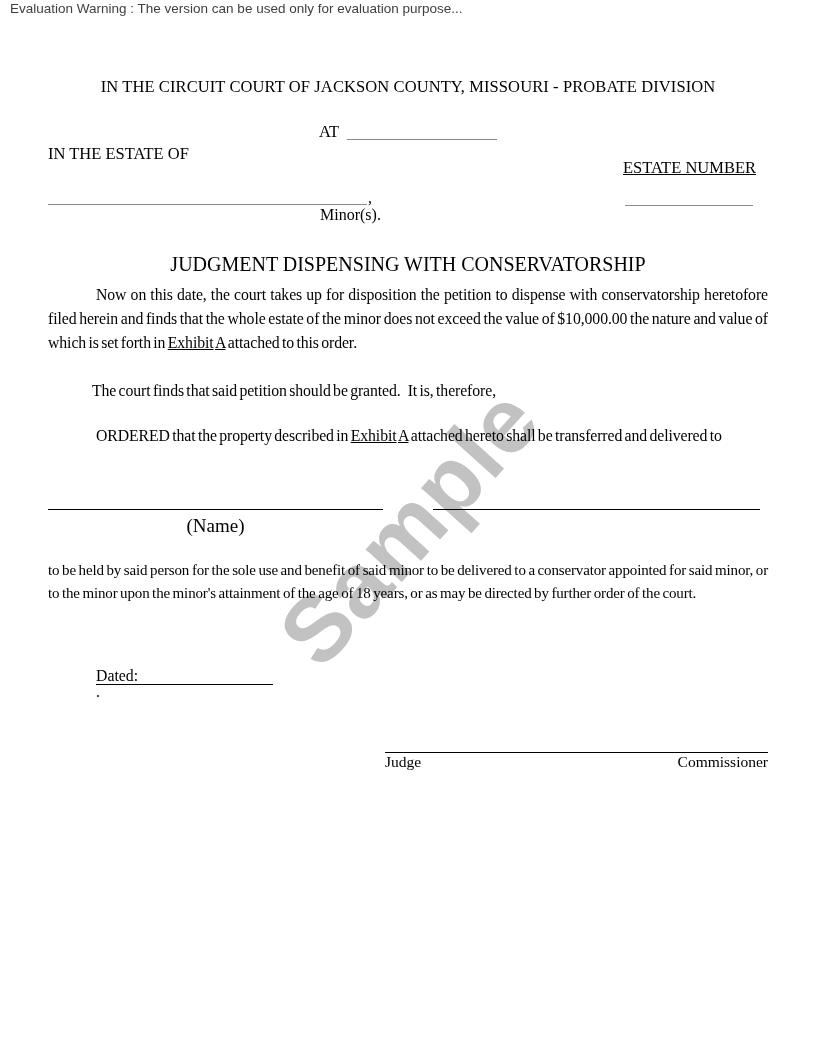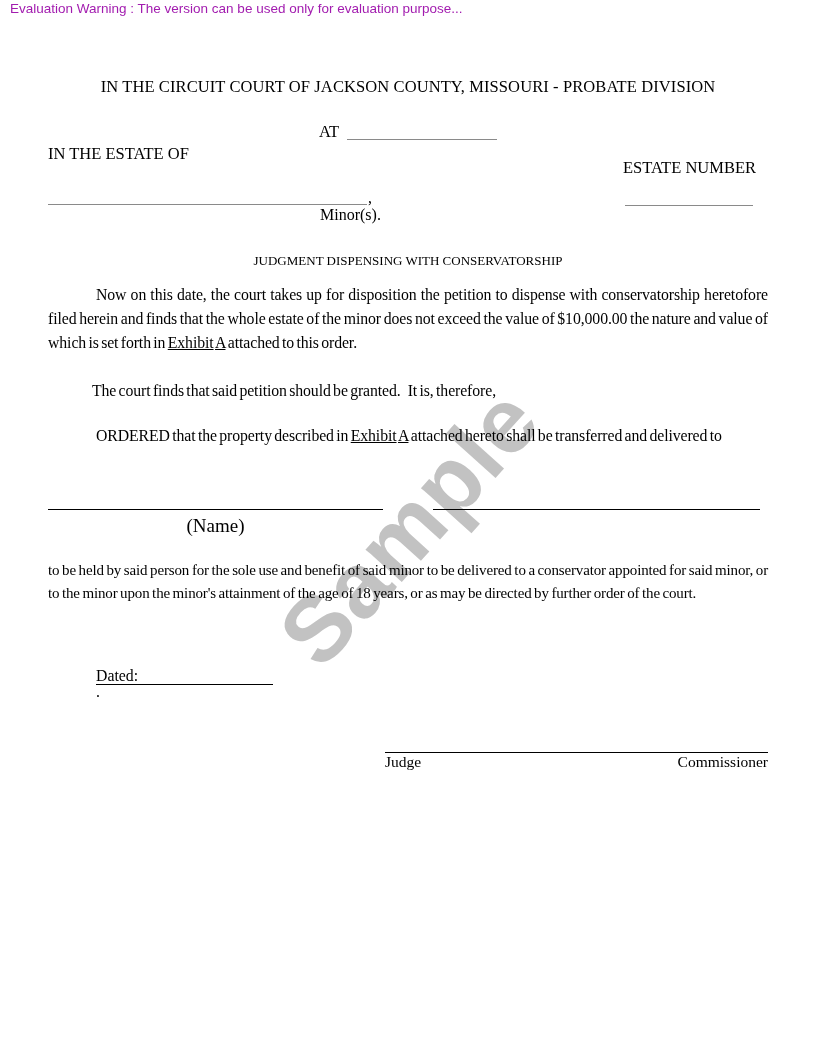--- a/index.html
+++ b/index.html
@@ -15,48 +15,48 @@
   .abs { position: absolute; z-index: 1; }
   .center { text-align: center; }
   .u { text-decoration: underline; }
   .line { border-bottom: 1px solid #000; }
   .gline { border-bottom: 1.4px solid #8a8a8a; }
 
   .warning {
     left: 10px; top: 1px;
     font-family: "Liberation Sans", sans-serif;
     font-size: 13.5px;
-    color: #a21caf;
+    color: #404040;
     white-space: nowrap;
   }
   .court-header {
     left: 0; right: 0; top: 77px;
     font-size: 16.5px;
     letter-spacing: 0.1px;
   }
   .at-row {
     left: 0; right: 0; top: 122px; height: 18px;
     display: flex; justify-content: center; align-items: flex-end;
   }
   .at-label { font-size: 16.5px; margin-right: 8px; line-height: 16px; }
   .at-blank { width: 150px; height: 100%; }
 
   .estate-left  { left: 48px;  top: 144px; font-size: 16.5px; }
-  .estate-right { left: 623px; top: 158px; font-size: 16.5px; }
+  .estate-right { left: 623px; top: 158px; font-size: 16.5px; text-decoration: underline; }
 
   .minor-line-row {
     left: 48px; top: 185px; width: 324px; height: 20px;
     display: flex; align-items: stretch;
   }
   .minor-line-row .gline { flex: 1; }
   .minor-comma { font-size: 16px; line-height: 26px; margin-left: 1px; }
   .minor-label { left: 320px; top: 206px; font-size: 16px; }
   .estate-num-line { left: 625px; top: 185px; width: 128px; height: 20px; }
 
-  .doc-title { left: 0; right: 0; top: 253px; font-size: 13px; }
+  .doc-title { left: 0; right: 0; top: 253px; font-size: 20px; }
 
   .body-text {
     font-size: 15.8px;
     letter-spacing: -0.1px;
     word-spacing: -1.5px;
   }
   .para1 {
     left: 48px; top: 283px; width: 720px;
     text-align: justify;
     text-indent: 48px;

